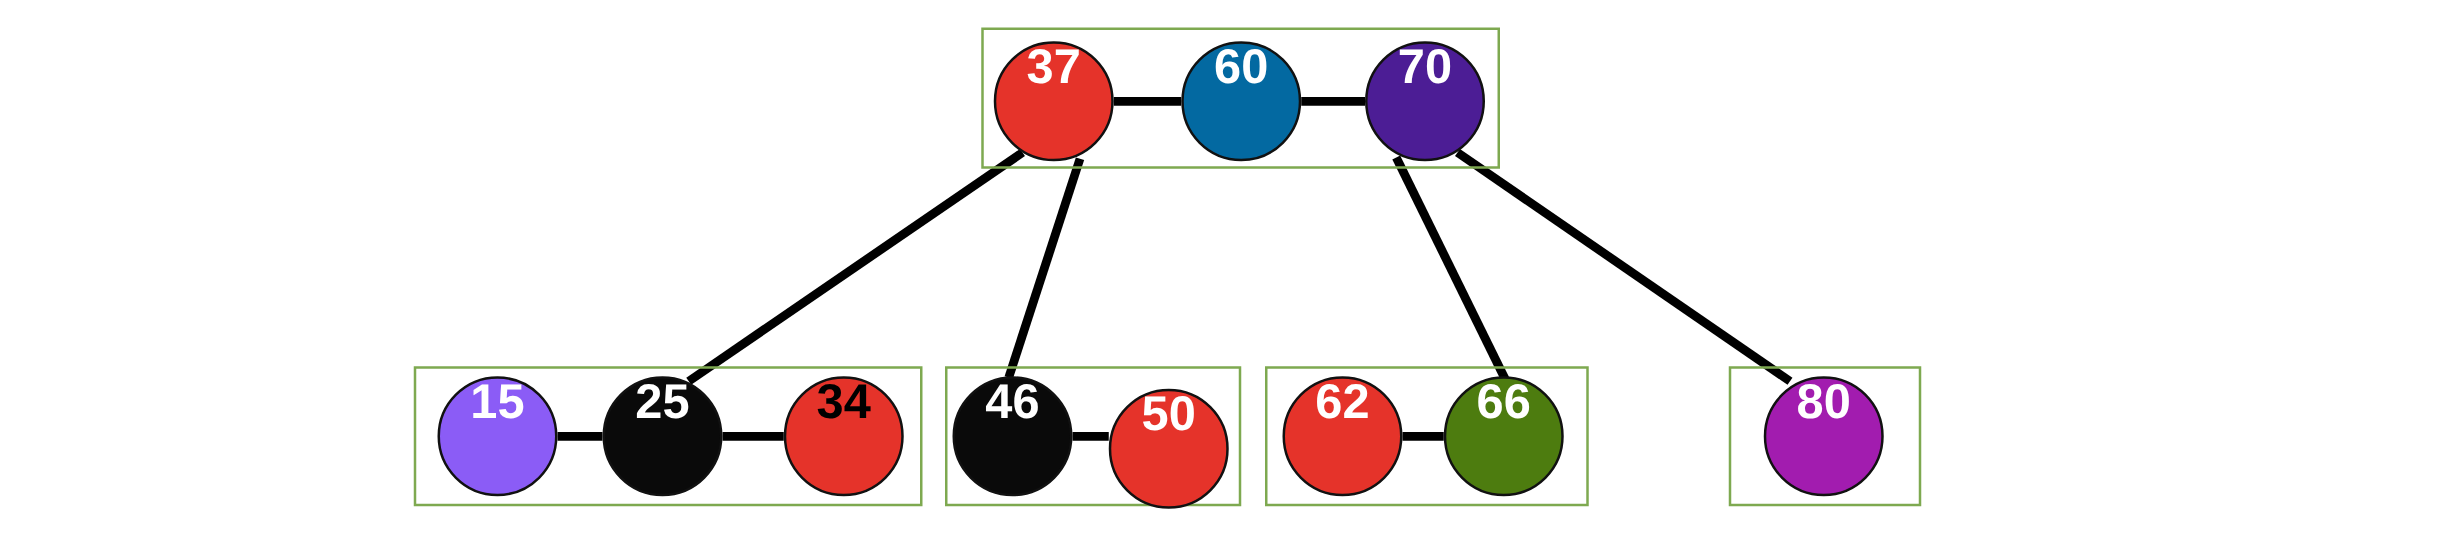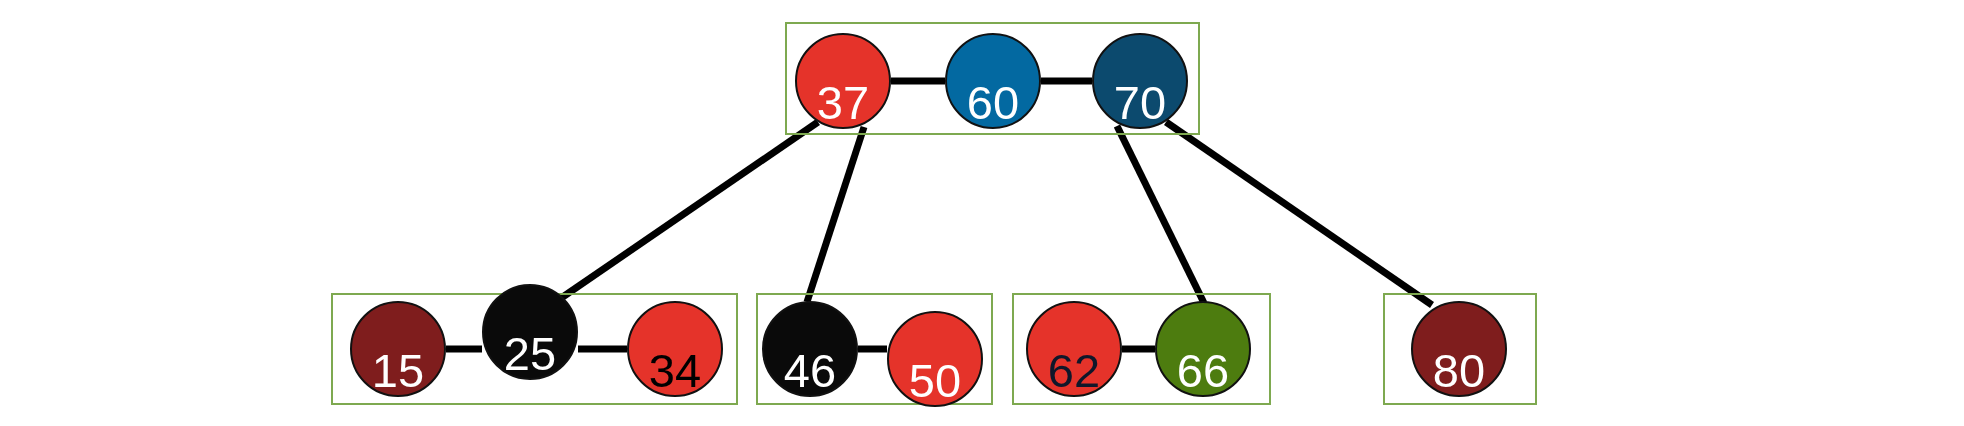--- a/index.html
+++ b/index.html
@@ -32,27 +32,27 @@
     box-sizing: border-box;
     border: 2px solid #7ea950;
     background: transparent;
   }
   .node {
     position: absolute;
     box-sizing: border-box;
     border-radius: 50%;
     border: 2px solid #111111;
     display: flex;
-    align-items: flex-end;
+    align-items: flex-start;
     justify-content: center;
     color: #ffffff;
     font-family: "Liberation Sans", sans-serif;
-    font-size: 47px;
+    font-size: 39px;
     line-height: 1;
-    font-weight: 400;
+    font-weight: 700;
     letter-spacing: 0px;
     user-select: none;
   }
   .node.red {
     background: #e5332a;
   }
   .node.black {
     background: #0a0a0a;
   }
   .node-label {
@@ -85,42 +85,42 @@
       <div class="group-box" style="left: 1012px; top: 293px; width: 259px; height: 112px; border-color: rgb(126, 169, 80);"></div>
       <div class="group-box" style="left: 1383px; top: 293px; width: 154px; height: 112px; border-color: rgb(126, 169, 80);"></div>
     </div>
   <div id="nodes">
       <div class="node red" style="left: 795px; top: 33px; width: 96px; height: 96px; background: rgb(229, 51, 42); border-color: rgb(17, 17, 17);">
         <span class="node-label" style="color: rgb(255, 255, 255);">37</span>
       </div>
       <div class="node black" style="left: 945px; top: 33px; width: 96px; height: 96px; background: #0369a1; border-color: rgb(17, 17, 17);">
         <span class="node-label" style="color: rgb(255, 255, 255);">60</span>
       </div>
-      <div class="node red" style="left: 1092px; top: 33px; width: 96px; height: 96px; background: #0c4a6e; border-color: rgb(17, 17, 17);">
+      <div class="node red" style="left: 1092px; top: 33px; width: 96px; height: 96px; background: #4c1d95; border-color: rgb(17, 17, 17);">
         <span class="node-label" style="color: rgb(255, 255, 255);">70</span>
       </div>
-      <div class="node red" style="left: 350px; top: 301px; width: 96px; height: 96px; background: #7f1d1d; border-color: rgb(17, 17, 17);">
+      <div class="node red" style="left: 350px; top: 301px; width: 96px; height: 96px; background: #8b5cf6; border-color: rgb(17, 17, 17);">
         <span class="node-label" style="color: rgb(255, 255, 255);">15</span>
       </div>
-      <div class="node black" style="left: 482px; top: 284px; width: 96px; height: 96px; background: rgb(10, 10, 10); border-color: rgb(17, 17, 17);">
+      <div class="node black" style="left: 482px; top: 301px; width: 96px; height: 96px; background: rgb(10, 10, 10); border-color: rgb(17, 17, 17);">
         <span class="node-label" style="color: rgb(255, 255, 255);">25</span>
       </div>
       <div class="node red" style="left: 627px; top: 301px; width: 96px; height: 96px; background: rgb(229, 51, 42); border-color: rgb(17, 17, 17);">
         <span class="node-label" style="color: #000000;">34</span>
       </div>
       <div class="node black" style="left: 762px; top: 301px; width: 96px; height: 96px; background: rgb(10, 10, 10); border-color: rgb(17, 17, 17);">
         <span class="node-label" style="color: rgb(255, 255, 255);">46</span>
       </div>
       <div class="node red" style="left: 887px; top: 311px; width: 96px; height: 96px; background: rgb(229, 51, 42); border-color: rgb(17, 17, 17);">
         <span class="node-label" style="color: rgb(255, 255, 255);">50</span>
       </div>
       <div class="node red" style="left: 1026px; top: 301px; width: 96px; height: 96px; background: rgb(229, 51, 42); border-color: rgb(17, 17, 17);">
-        <span class="node-label" style="color: #0f172a;">62</span>
+        <span class="node-label" style="color: #ffffff;">62</span>
       </div>
       <div class="node black" style="left: 1155px; top: 301px; width: 96px; height: 96px; background: #4d7c0f; border-color: rgb(17, 17, 17);">
         <span class="node-label" style="color: rgb(255, 255, 255);">66</span>
       </div>
-      <div class="node black" style="left: 1411px; top: 301px; width: 96px; height: 96px; background: #7f1d1d; border-color: rgb(17, 17, 17);">
+      <div class="node black" style="left: 1411px; top: 301px; width: 96px; height: 96px; background: #a21caf; border-color: rgb(17, 17, 17);">
         <span class="node-label" style="color: rgb(255, 255, 255);">80</span>
       </div>
     </div>
 
 </div>
 
 </body></html>

